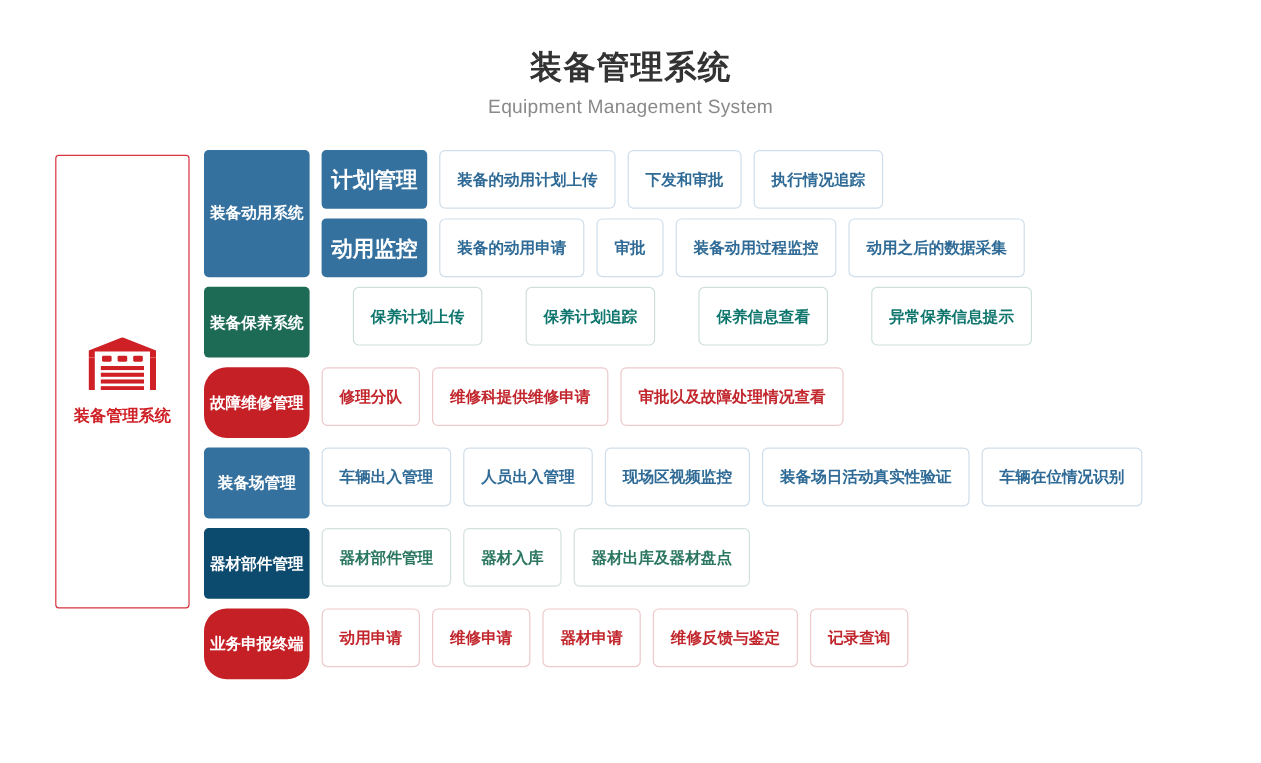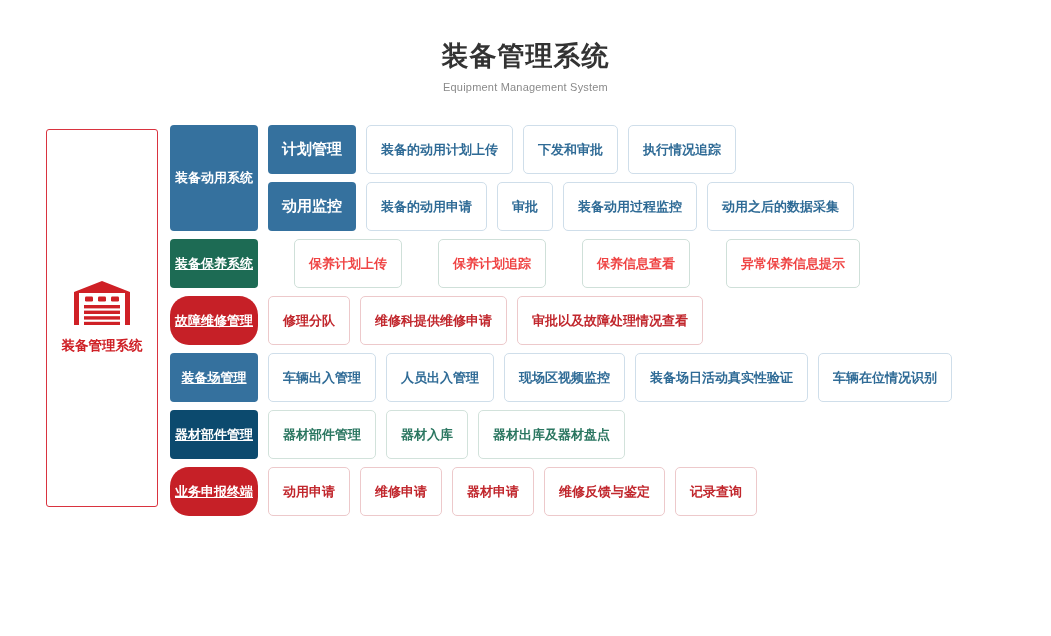--- a/index.html
+++ b/index.html
@@ -14,21 +14,21 @@
   
   .header{ text-align:center; padding-top:40px; }
   .header .title{
     font-size:27px;
     font-weight:bold;
     color:#333333;
     letter-spacing:1px;
     line-height:1.2;
   }
   .header .subtitle{
-    font-size:11px;
+    font-size:16px;
     color:#8a8a8a;
     margin-top:9px;
     letter-spacing:.2px;
   }
 
   
   .diagram{
     position:absolute;
     left:0; top:113px;
     width:1051px;
@@ -76,36 +76,36 @@
     font-size:13px;
     font-weight:bold;
     display:flex;
     align-items:center;
     justify-content:center;
     text-align:center;
     white-space:nowrap;
     box-sizing:border-box;
     padding:0 16px;
   }
-  .cat.h1{ height:49px;text-decoration:underline; }
+  .cat.h1{ height:59px; }
   .cat.h2{ height:106px; }
 
   .sub-col{ display:flex; flex-direction:column; }
   .sub-row{ display:flex; align-items:center; }
   .sub-row + .sub-row{ margin-top:8px; }
 
   
   .subcat{
     width:88px;
     min-width:88px;
     height:49px;
     margin-left:10px;
     border-radius:4px;
     color:#ffffff;
-    font-size:15px;
+    font-size:18px;
     font-weight:bold;
     display:flex;
     align-items:center;
     justify-content:center;
     white-space:nowrap;
     box-sizing:border-box;
   }
 
   
   .leaf{
@@ -122,21 +122,21 @@
     white-space:nowrap;
     box-sizing:border-box;
     border:1px solid #cfcfcf;
   }
 
   
   .t-blue  .cat, .t-blue .subcat { background:#35719e; }
   .t-blue  .leaf { color:#2f6b96; border-color:#cfdeea; }
 
   .t-green .cat, .t-green .subcat { background:#1d6b54; }
-  .t-green .leaf { color:#ef4444; border-color:#cfe0d9;margin-left:36px; }
+  .t-green .leaf { color:#0f766e; border-color:#cfe0d9;margin-left:36px; }
 
   .t-green2 .cat, .t-green2 .subcat { background:#0c4a6e; }
   .t-green2 .leaf { color:#2a7660; border-color:#d2e2db; }
 
   .t-red   .cat, .t-red .subcat { background:#c62027;border-radius:19px; }
   .t-red   .leaf { color:#c1272d; border-color:#edc9cb; }
 </style>
 </head>
 <body>
 

